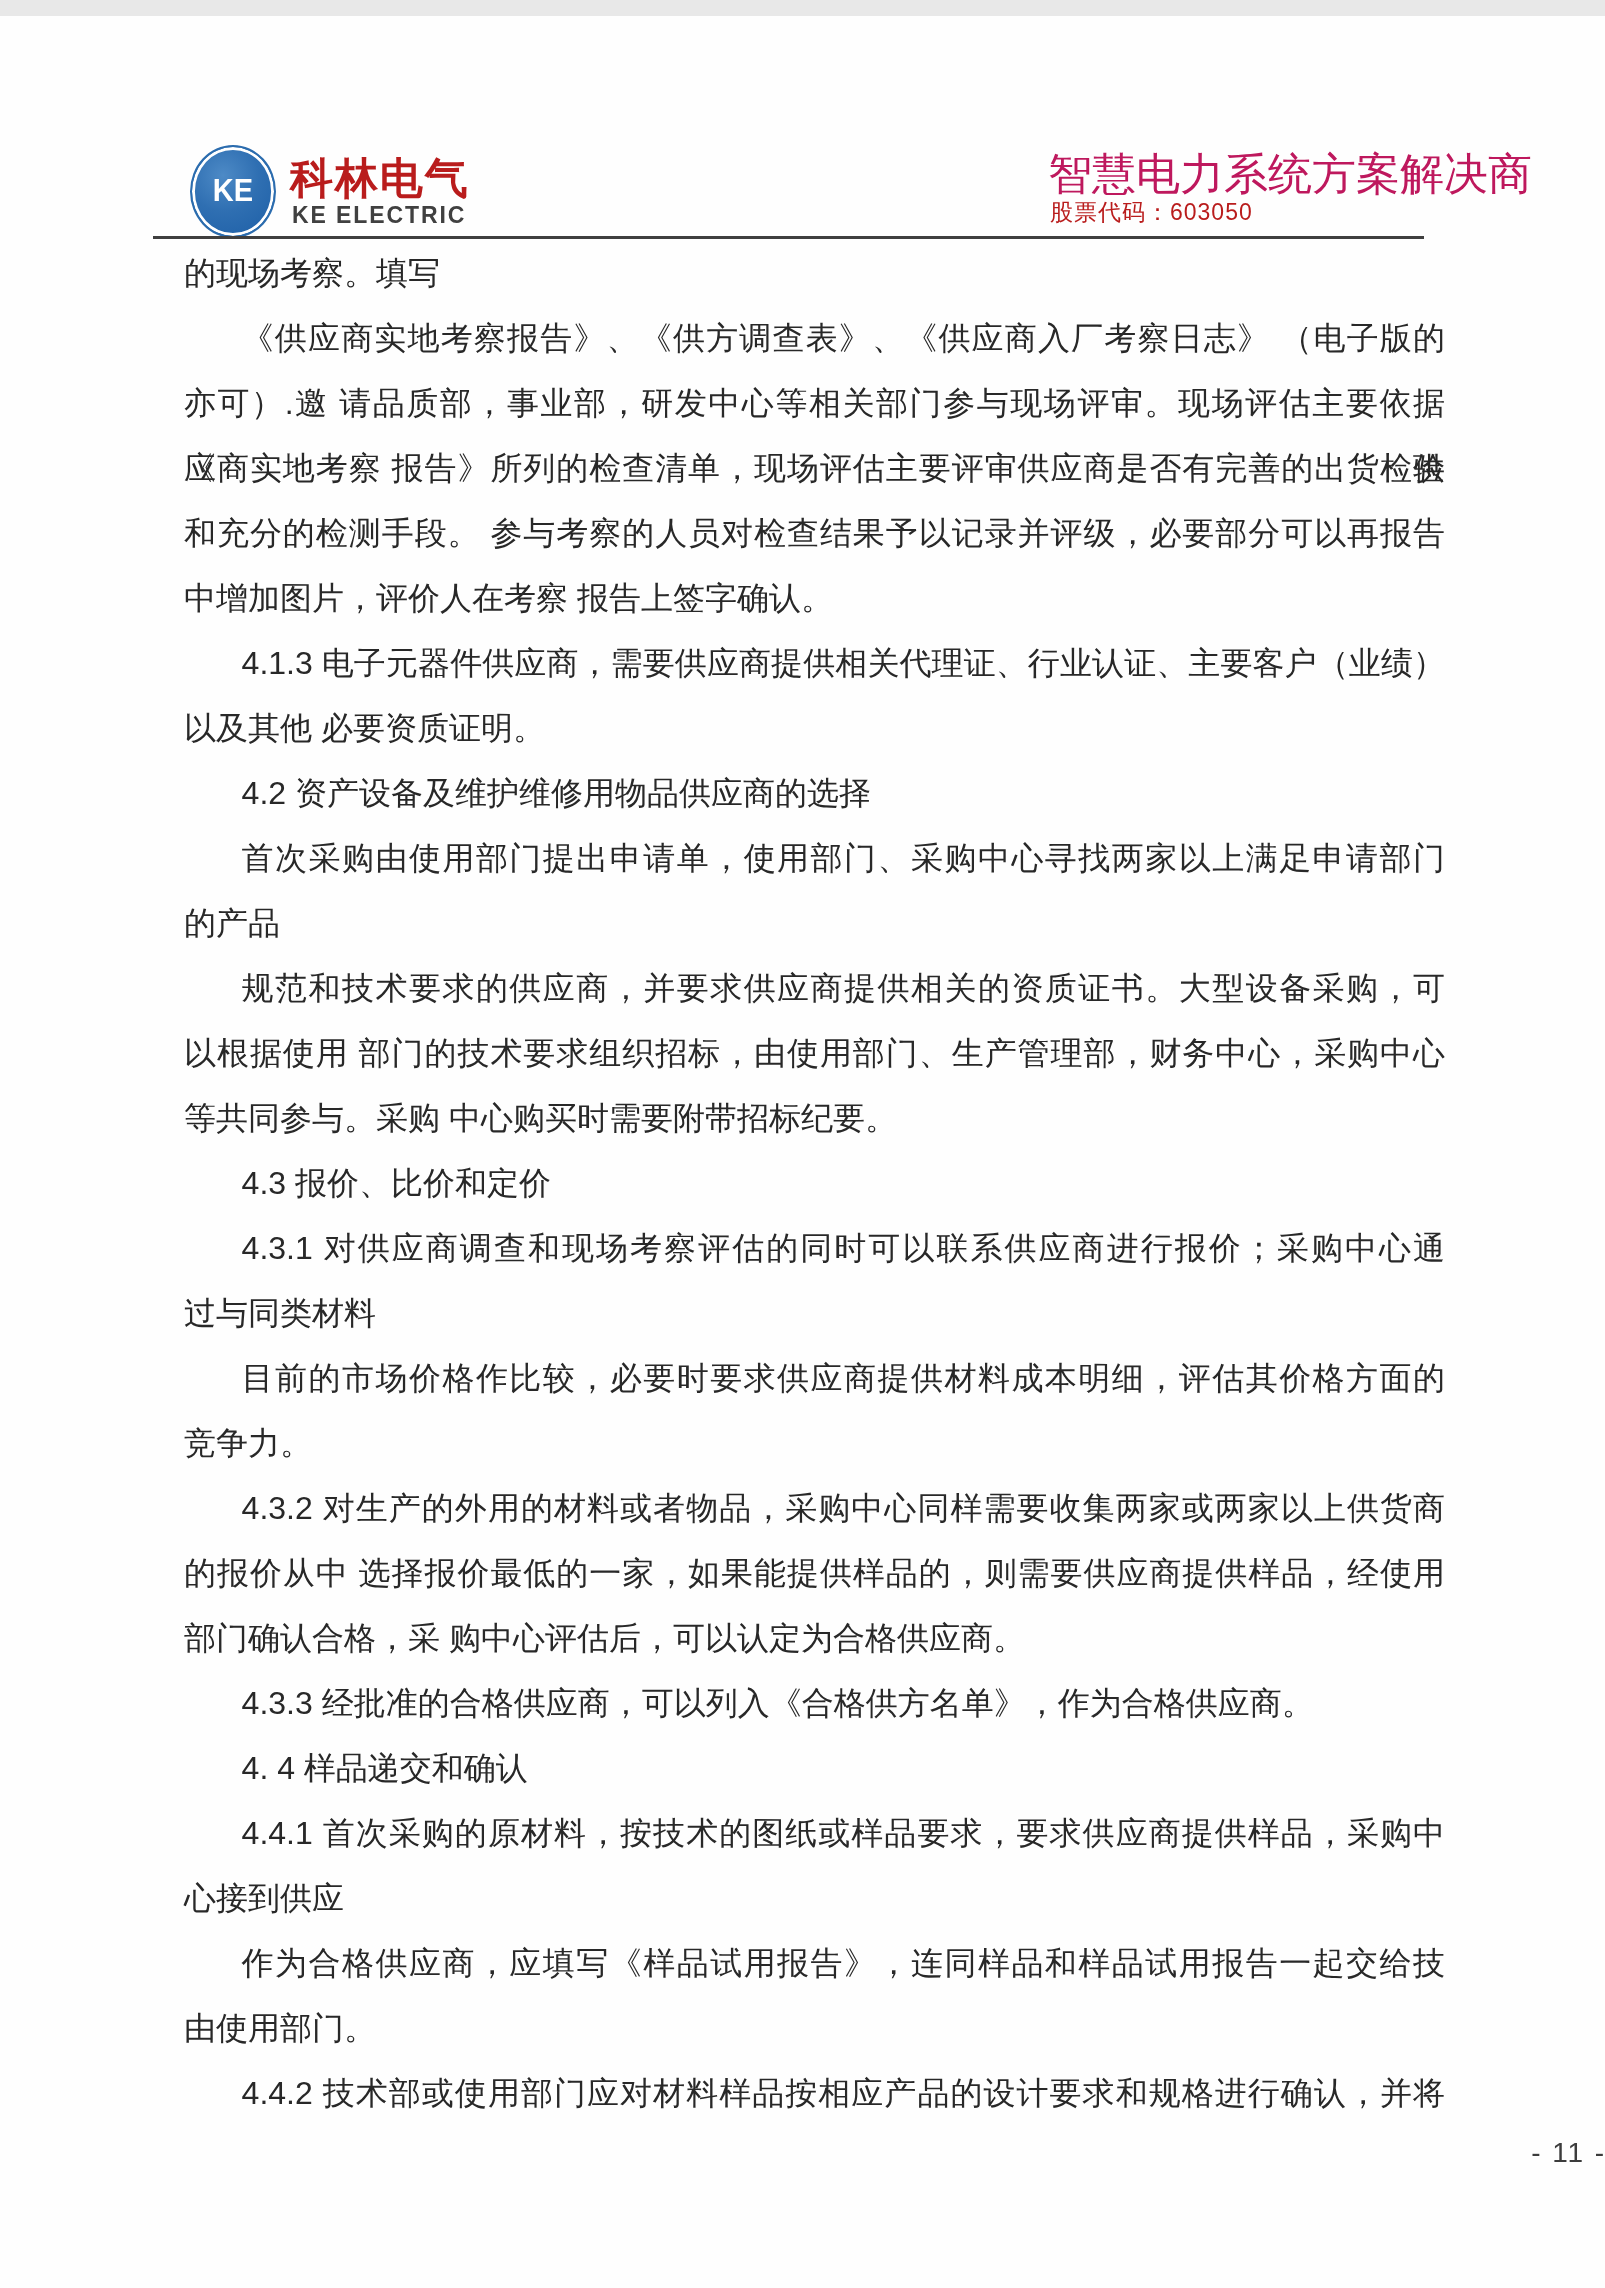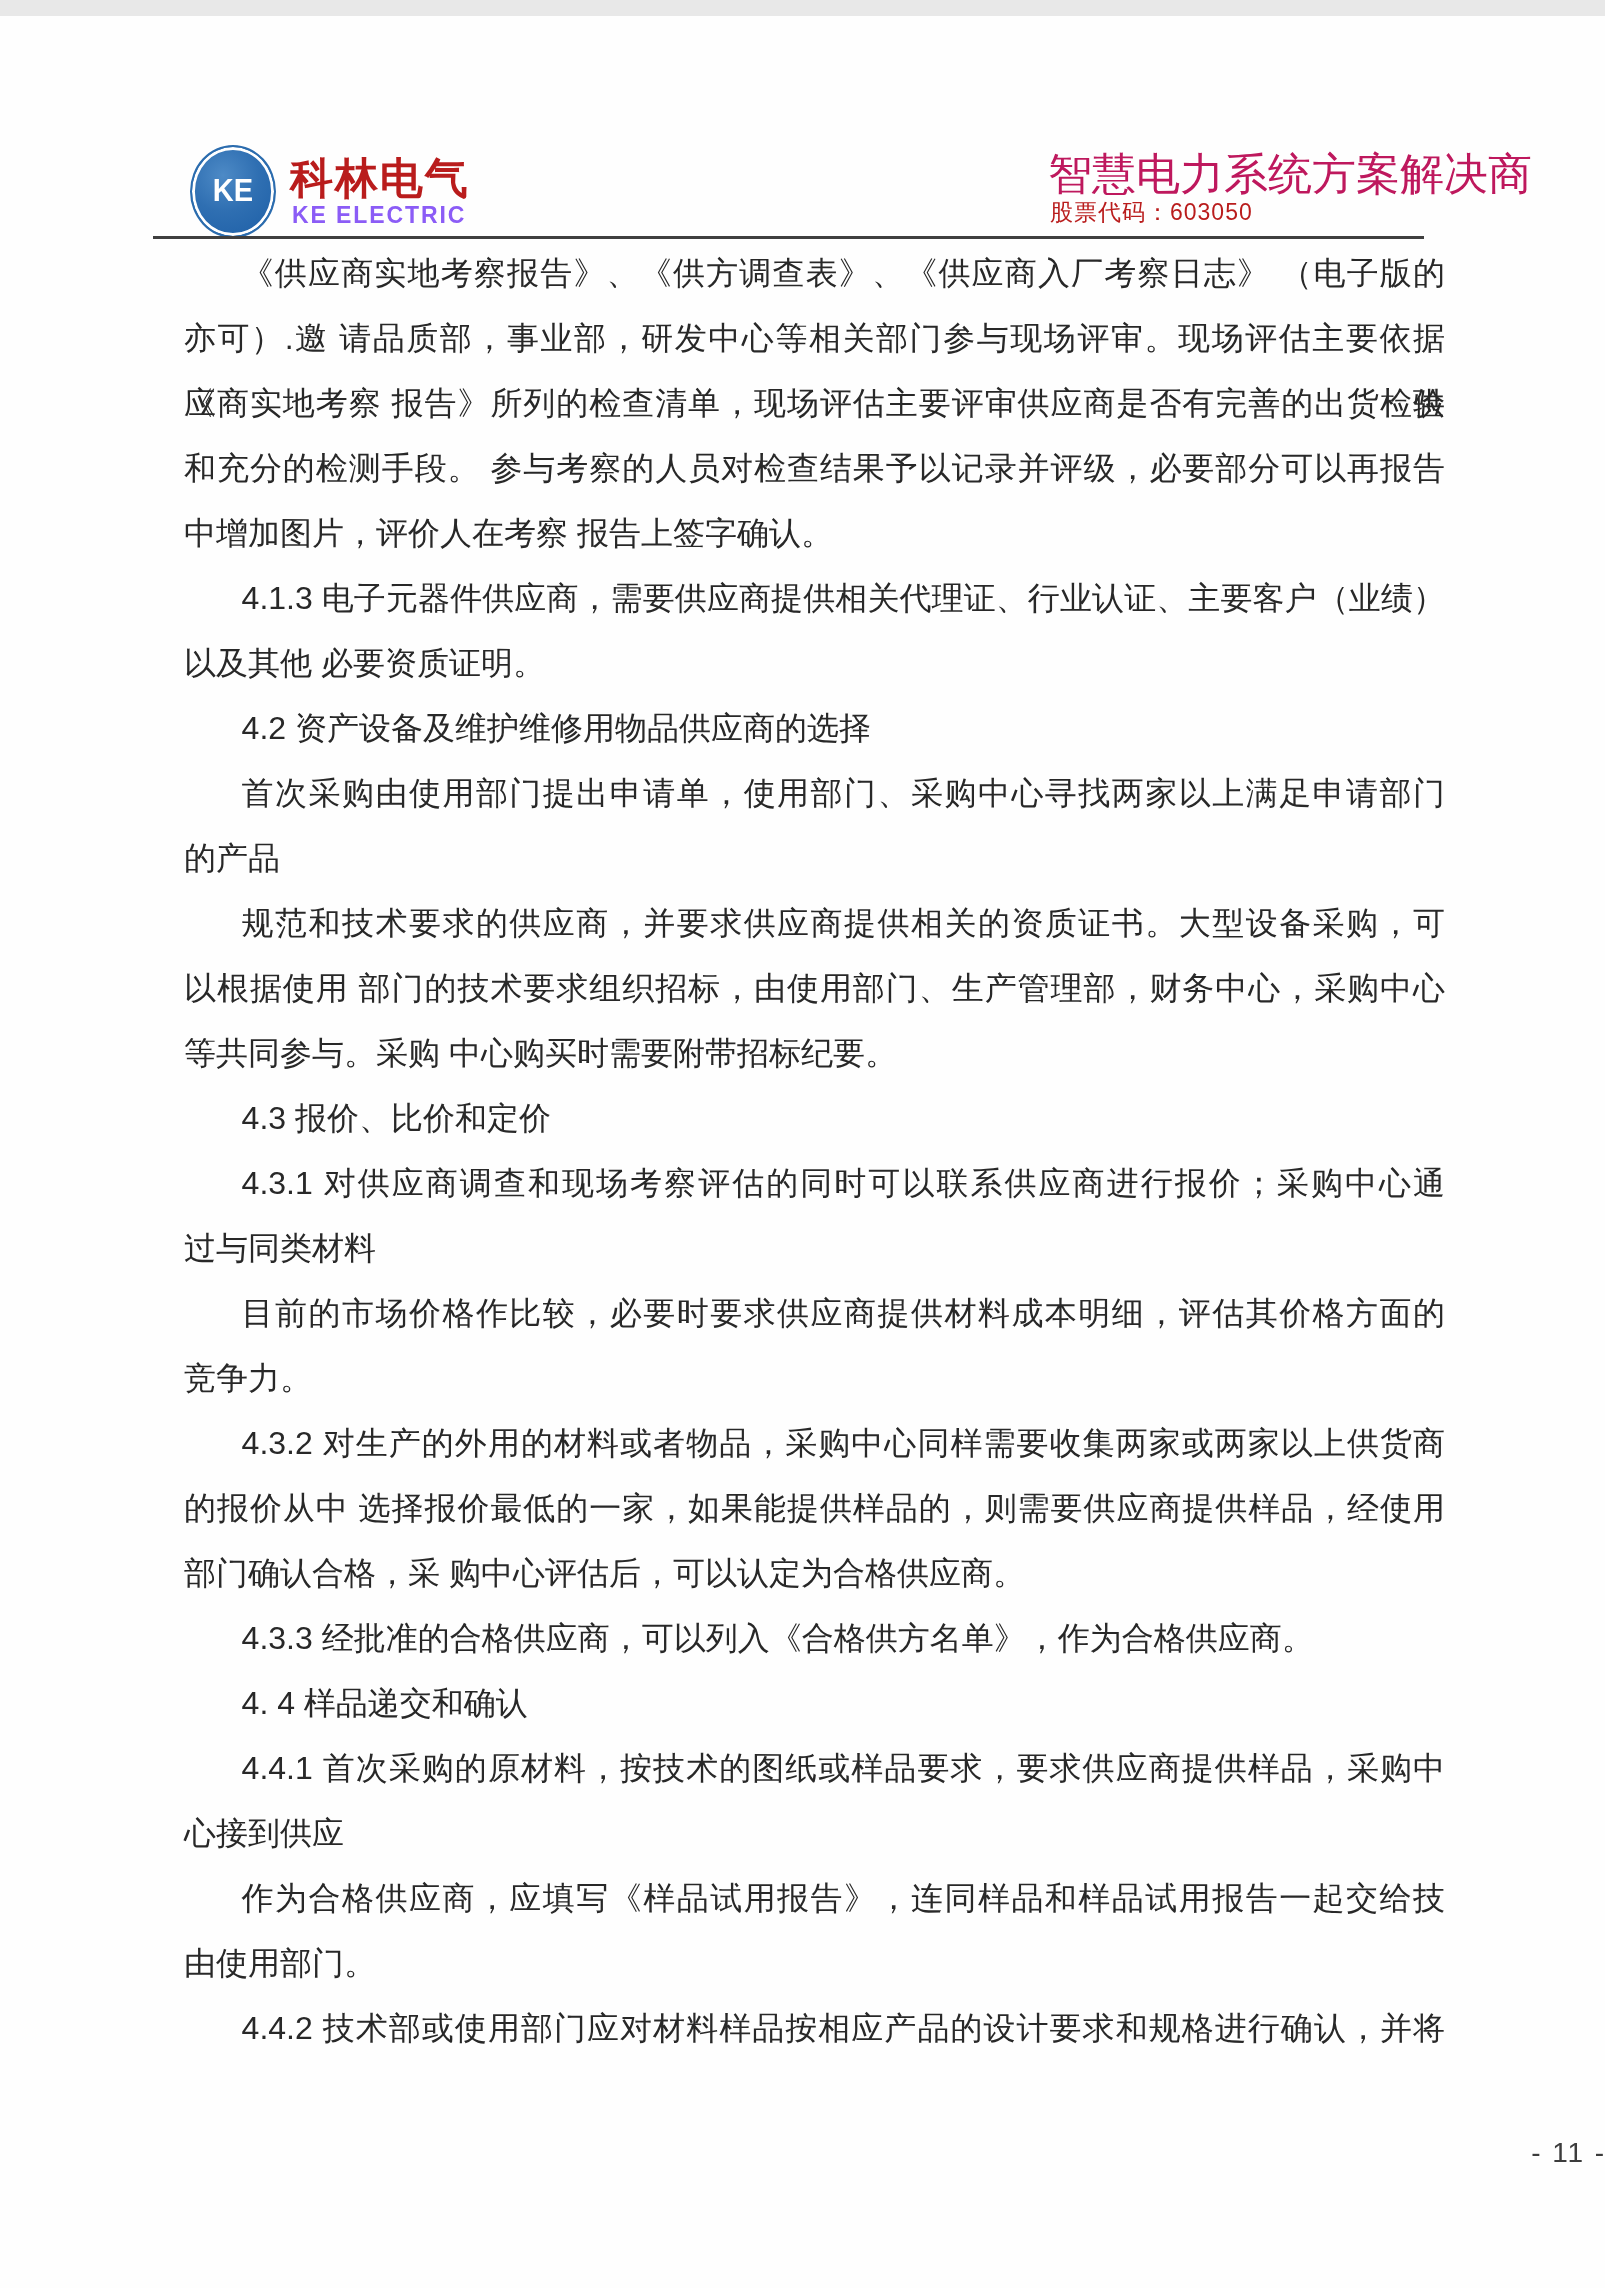--- a/index.html
+++ b/index.html
@@ -26,21 +26,21 @@
     color:#ffffff;font-weight:bold;font-size:29px;letter-spacing:0px;
     transform:scaleY(1.05);
   }
   .logo-cn{
     position:absolute;left:290px;top:134px;
     font-size:43px;font-weight:bold;color:#b91c1c;letter-spacing:1.9px;
     white-space:nowrap;
   }
   .logo-en{
     position:absolute;left:292px;top:186px;
-    font-size:23px;font-weight:600;color:#8b5cf6;letter-spacing:1.9px;
+    font-size:23px;font-weight:600;color:#404040;letter-spacing:1.9px;
     white-space:nowrap;
   }
   .tagline{
     position:absolute;left:1048px;top:129px;
     font-size:44px;color:#be185d;letter-spacing:0px;
     white-space:nowrap;
     font-family:Liberation Serif, serif;
   }
   .stock{
     position:absolute;left:1050px;top:181px;
@@ -96,20 +96,21 @@
       <span>KE</span>
     </div>
     <div class="logo-cn">科林电气</div>
     <div class="logo-en">KE ELECTRIC</div>
     <div class="tagline">智慧电力系统方案解决商</div>
     <div class="stock">股票代码：603050</div>
     <div class="rule"></div>
   </div>
 
   <main class="doc-body" id="body-lines">
+      <div class="line">的现场考察。填写</div>
       <div class="line indent just">《供应商实地考察报告》、《供方调查表》、《供应商入厂考察日志》 （电子版的</div>
       <div class="line just">亦可）.邀 请品质部，事业部，研发中心等相关部门参与现场评审。现场评估主要依据《供</div>
       <div class="line just">应商实地考察 报告》所列的检查清单，现场评估主要评审供应商是否有完善的出货检验</div>
       <div class="line just">和充分的检测手段。 参与考察的人员对检查结果予以记录并评级，必要部分可以再报告</div>
       <div class="line">中增加图片，评价人在考察 报告上签字确认。</div>
       <div class="line indent just">4.1.3 电子元器件供应商，需要供应商提供相关代理证、行业认证、主要客户（业绩）</div>
       <div class="line">以及其他 必要资质证明。</div>
       <div class="line indent">4.2 资产设备及维护维修用物品供应商的选择</div>
       <div class="line indent just">首次采购由使用部门提出申请单，使用部门、采购中心寻找两家以上满足申请部门</div>
       <div class="line">的产品</div>

